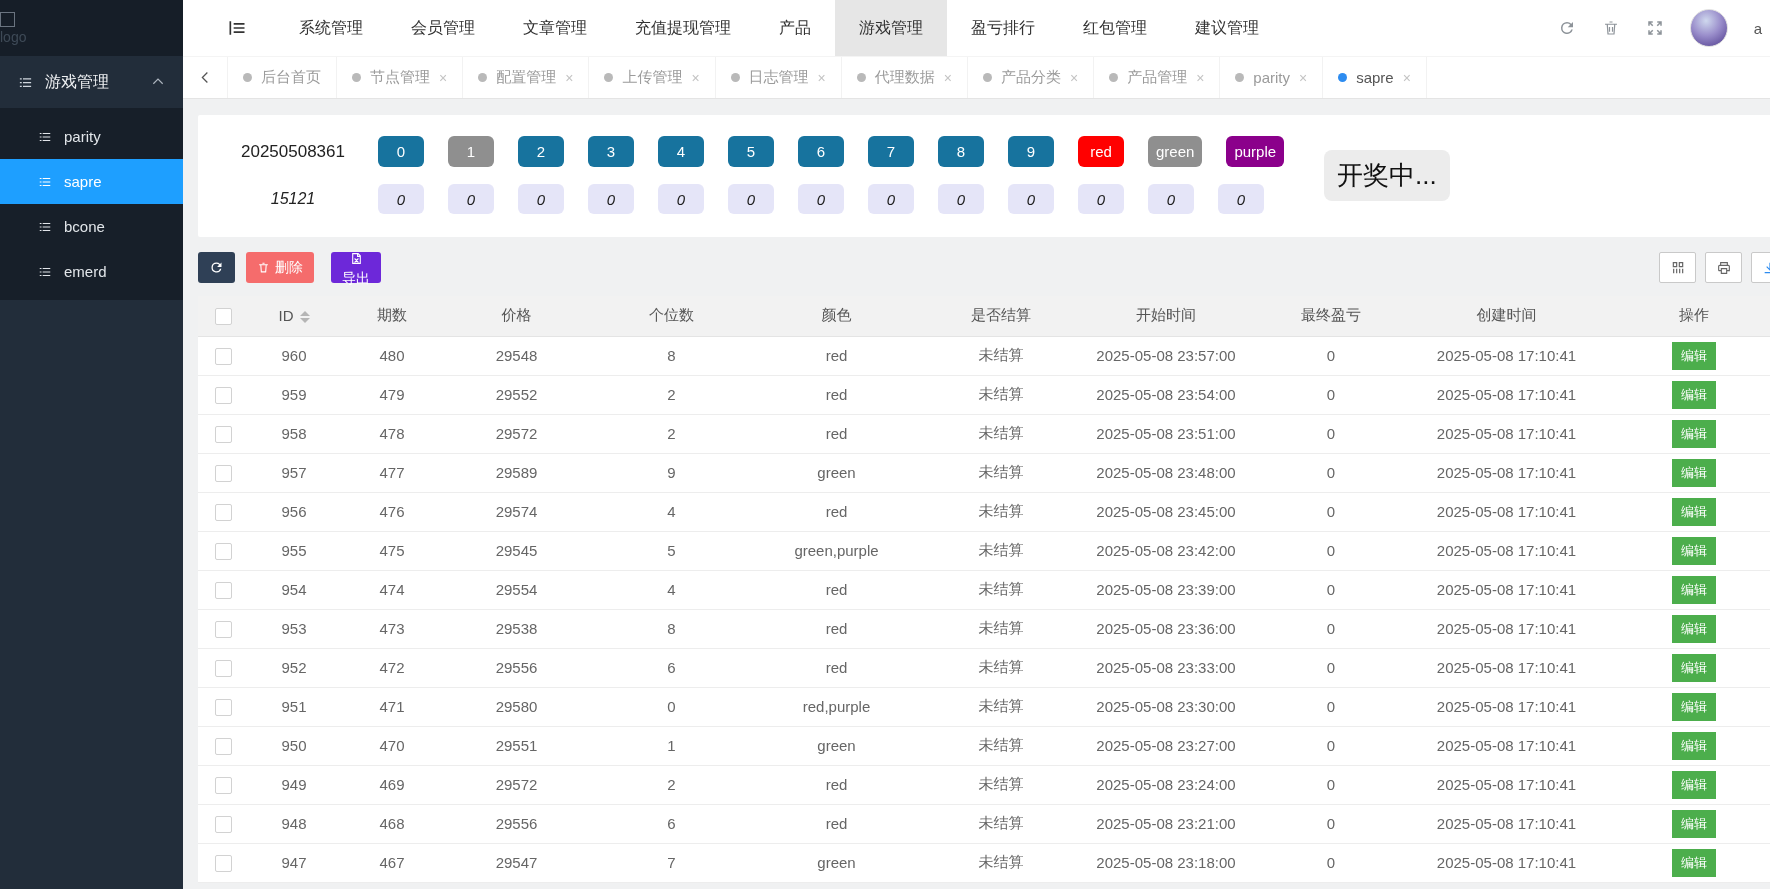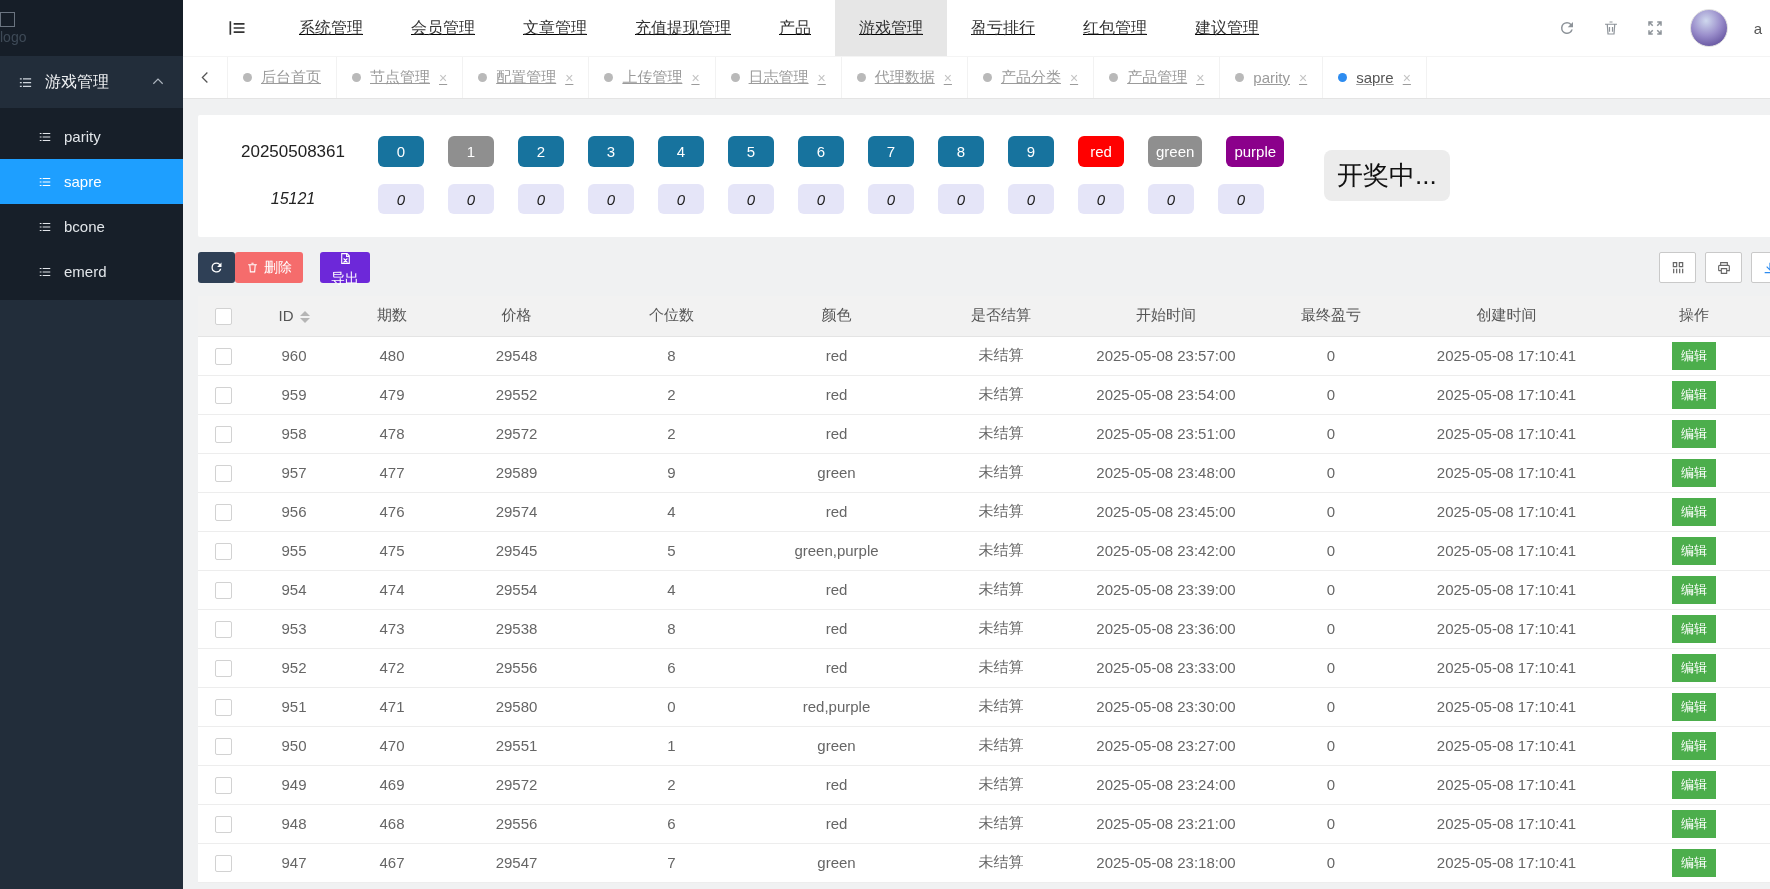--- a/index.html
+++ b/index.html
@@ -21,37 +21,37 @@
   .submenu-item { height:45px; display:flex; align-items:center; padding-left:38px;
     font-size:15px; color:#e2e6ea; cursor:pointer; }
   .submenu-item .bars-icon { margin-right:12px; display:flex; }
   .submenu-item.active { background:#1E9FFF; color:#fff; }
 
   
   .main { flex:1; display:flex; flex-direction:column; min-width:0; }
 
   .topbar { height:56px; background:#fff; display:flex; align-items:center; flex-shrink:0; }
   .toggle-btn { margin-left:44px; color:#333; display:flex; cursor:pointer; }
-  .topnav { display:flex; height:56px; margin-left:28px;text-decoration:underline; }
+  .topnav { display:flex; height:56px; margin-left:28px; }
   .nav-item { padding:0 24px; line-height:56px; font-size:16px; color:#333; cursor:pointer; white-space:nowrap; }
   .nav-item.active { background:#e6e6e6; }
   .topbar-right { margin-left:auto; display:flex; align-items:center; gap:26px; padding-right:8px; }
   .icon-btn { color:#8d9399; display:flex; cursor:pointer; }
   .avatar { width:38px; height:38px; border-radius:50%; flex-shrink:0;
     background: radial-gradient(circle at 42% 30%, #cfd8ee 0%, #9a8ecb 45%, #6f5fa8 75%, #53477f 100%);
     border:1px solid #e0e0e0; cursor:pointer; }
   .username { font-size:15px; color:#555; white-space:nowrap; }
 
   .tabbar { height:43px; background:#fff; border-top:1px solid #f4f4f4; border-bottom:1px solid #e4e4e4;
     display:flex; align-items:stretch; flex-shrink:0; }
   .tab-scroll-left { width:44px; display:flex; align-items:center; justify-content:center;
     color:#555; cursor:pointer; }
   .tab-list { display:flex; }
   .tab { display:flex; align-items:center; padding:0 15px; font-size:15px; color:#9b9b9b;
-    border-left:1px solid #f2f2f2; cursor:pointer; white-space:nowrap;text-decoration:underline; }
+    border-left:1px solid #f2f2f2; cursor:pointer; white-space:nowrap; }
   .tab:last-child { border-right:1px solid #f2f2f2; }
   .tab .dot { width:9px; height:9px; border-radius:50%; background:#b9b9b9; margin-right:9px; }
   .tab.active .dot { background:#2d8cf0; }
   .tab.active .tab-label { color:#565656; }
   .tab-close { margin-left:9px; color:#c3c3c3; font-size:14px; line-height:1; }
 
   .content { padding:16px 0 0 15px; flex:1; }
   .card { width:1590px; background:#fff; border-radius:2px; padding:21px 0 23px 25px;
     display:flex; align-items:center; }
   .bet-rows { }
@@ -69,21 +69,21 @@
   .bet-btn.purple { background:#8B008B; }
   .count-box { width:46px; height:30px; background:#e5e5f8; border-radius:6px; color:#1c1c1c;
     font-size:15px; display:flex; align-items:center; justify-content:center; }
   .status-box { margin-left:40px; background:#ececec; border-radius:8px; padding:8px 13px;
     font-size:26px; color:#111; white-space:nowrap; }
 
   .toolbar { width:1590px; margin-top:15px; display:flex; align-items:center; }
   .tool-btn { height:31px; border:none; border-radius:3px; color:#fff; font-size:14px;
     display:flex; align-items:center; gap:5px; padding:0 11px; cursor:pointer; font-family:inherit; }
   .tool-btn.dark { background:#2F4056; width:37px; justify-content:center; padding:0; }
-  .tool-btn.danger { background:#F56C6C; }
+  .tool-btn.danger { background:#F56C6C; margin-left:11px; }
   .tool-btn.success { background:#6d28d9; margin-left:17px;flex-direction:column; }
   .toolbar-right { margin-left:auto; display:flex; gap:9px; }
   .outline-btn { width:37px; height:31px; background:#fff; border:1px solid #c9c9c9; border-radius:2px;
     color:#666; display:flex; align-items:center; justify-content:center; cursor:pointer; }
 
   .table-wrap { margin-top:13px; }
   table { width:1590px; border-collapse:collapse; table-layout:fixed; background:#fff; }
   thead th { background:#f2f2f2; height:40px; font-size:15px; font-weight:400; color:#555;
     border-bottom:1px solid #e4e4e4; text-align:center; }
   tbody td { height:39px; font-size:15px; color:#666; text-align:center;

